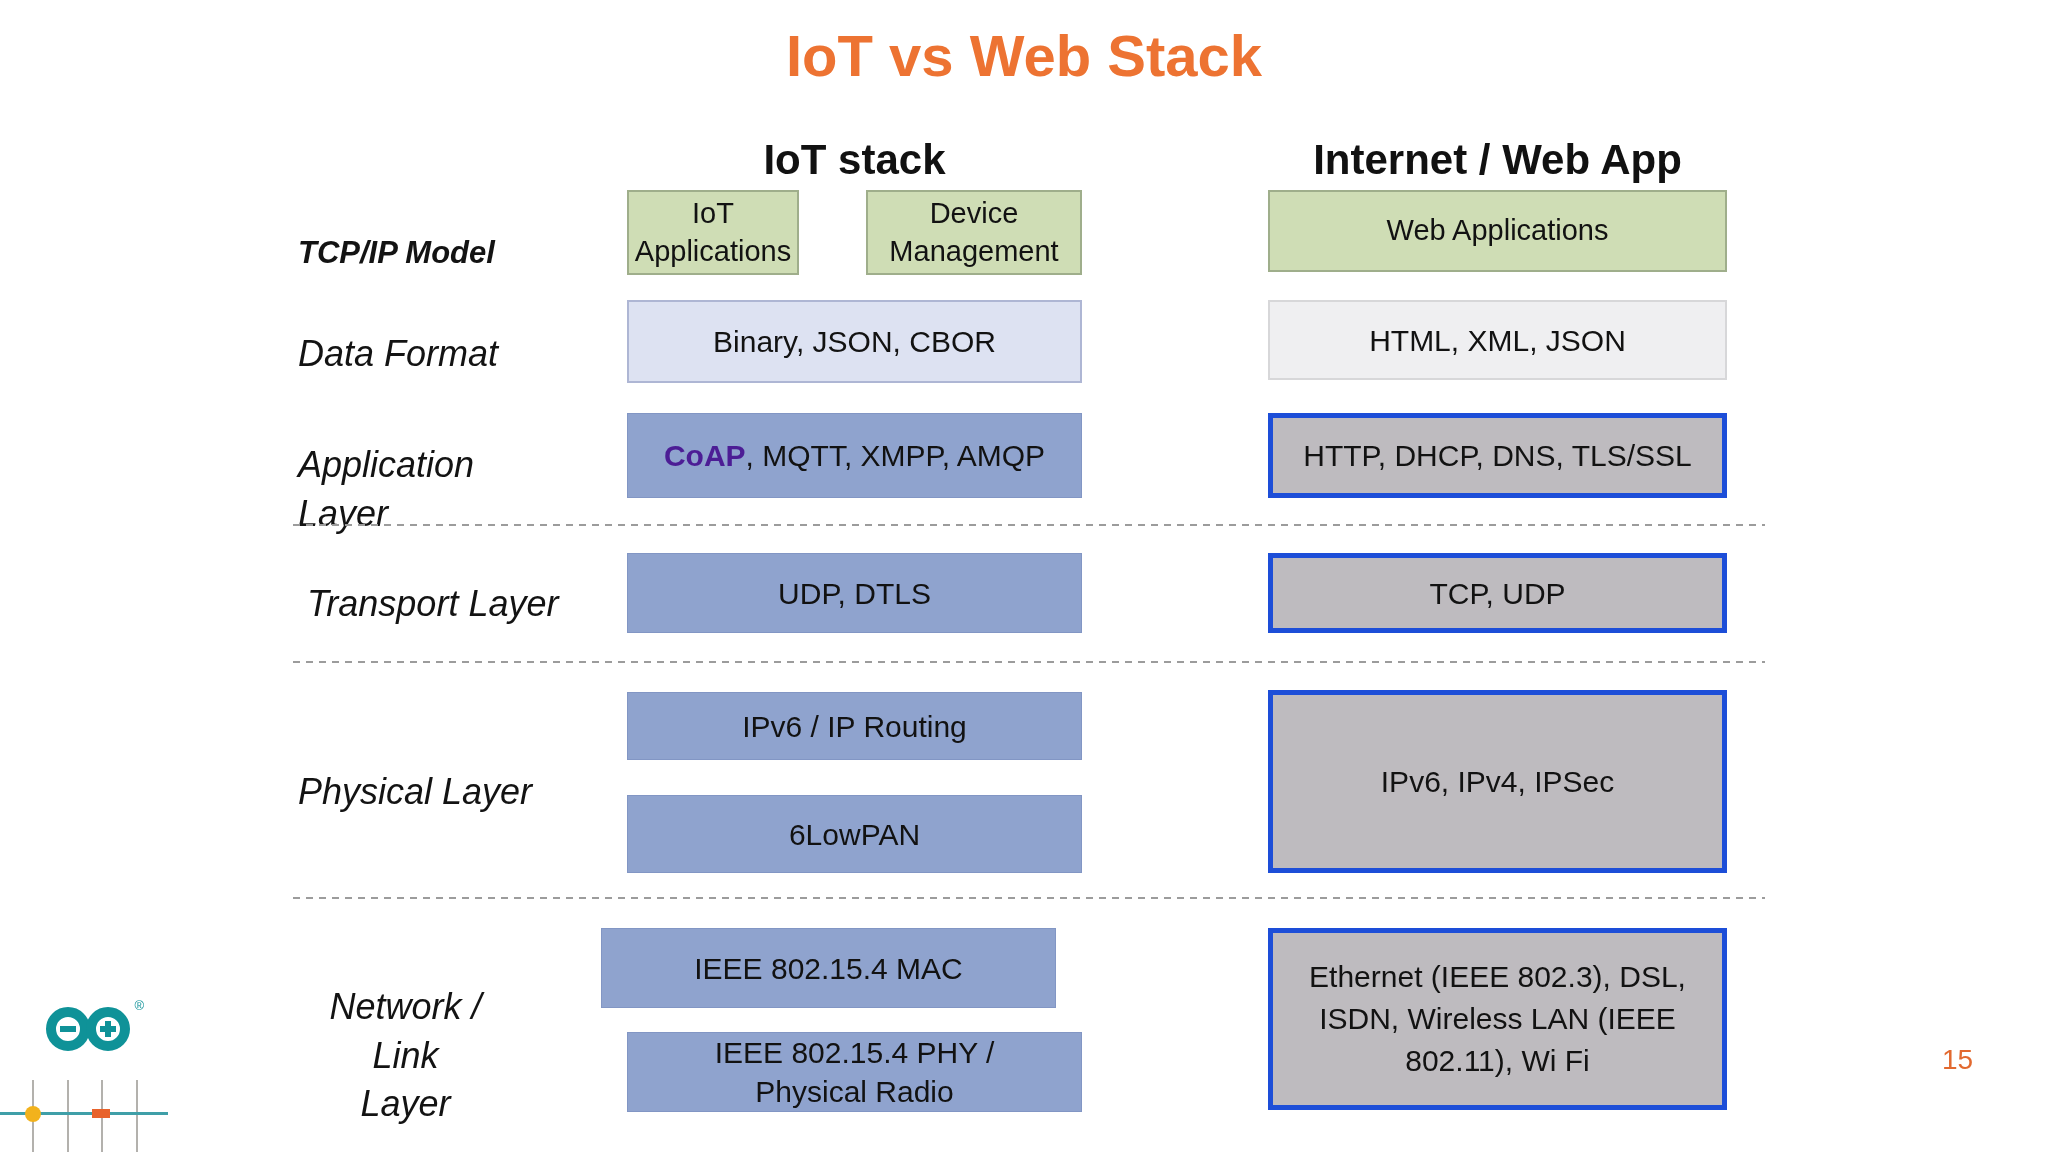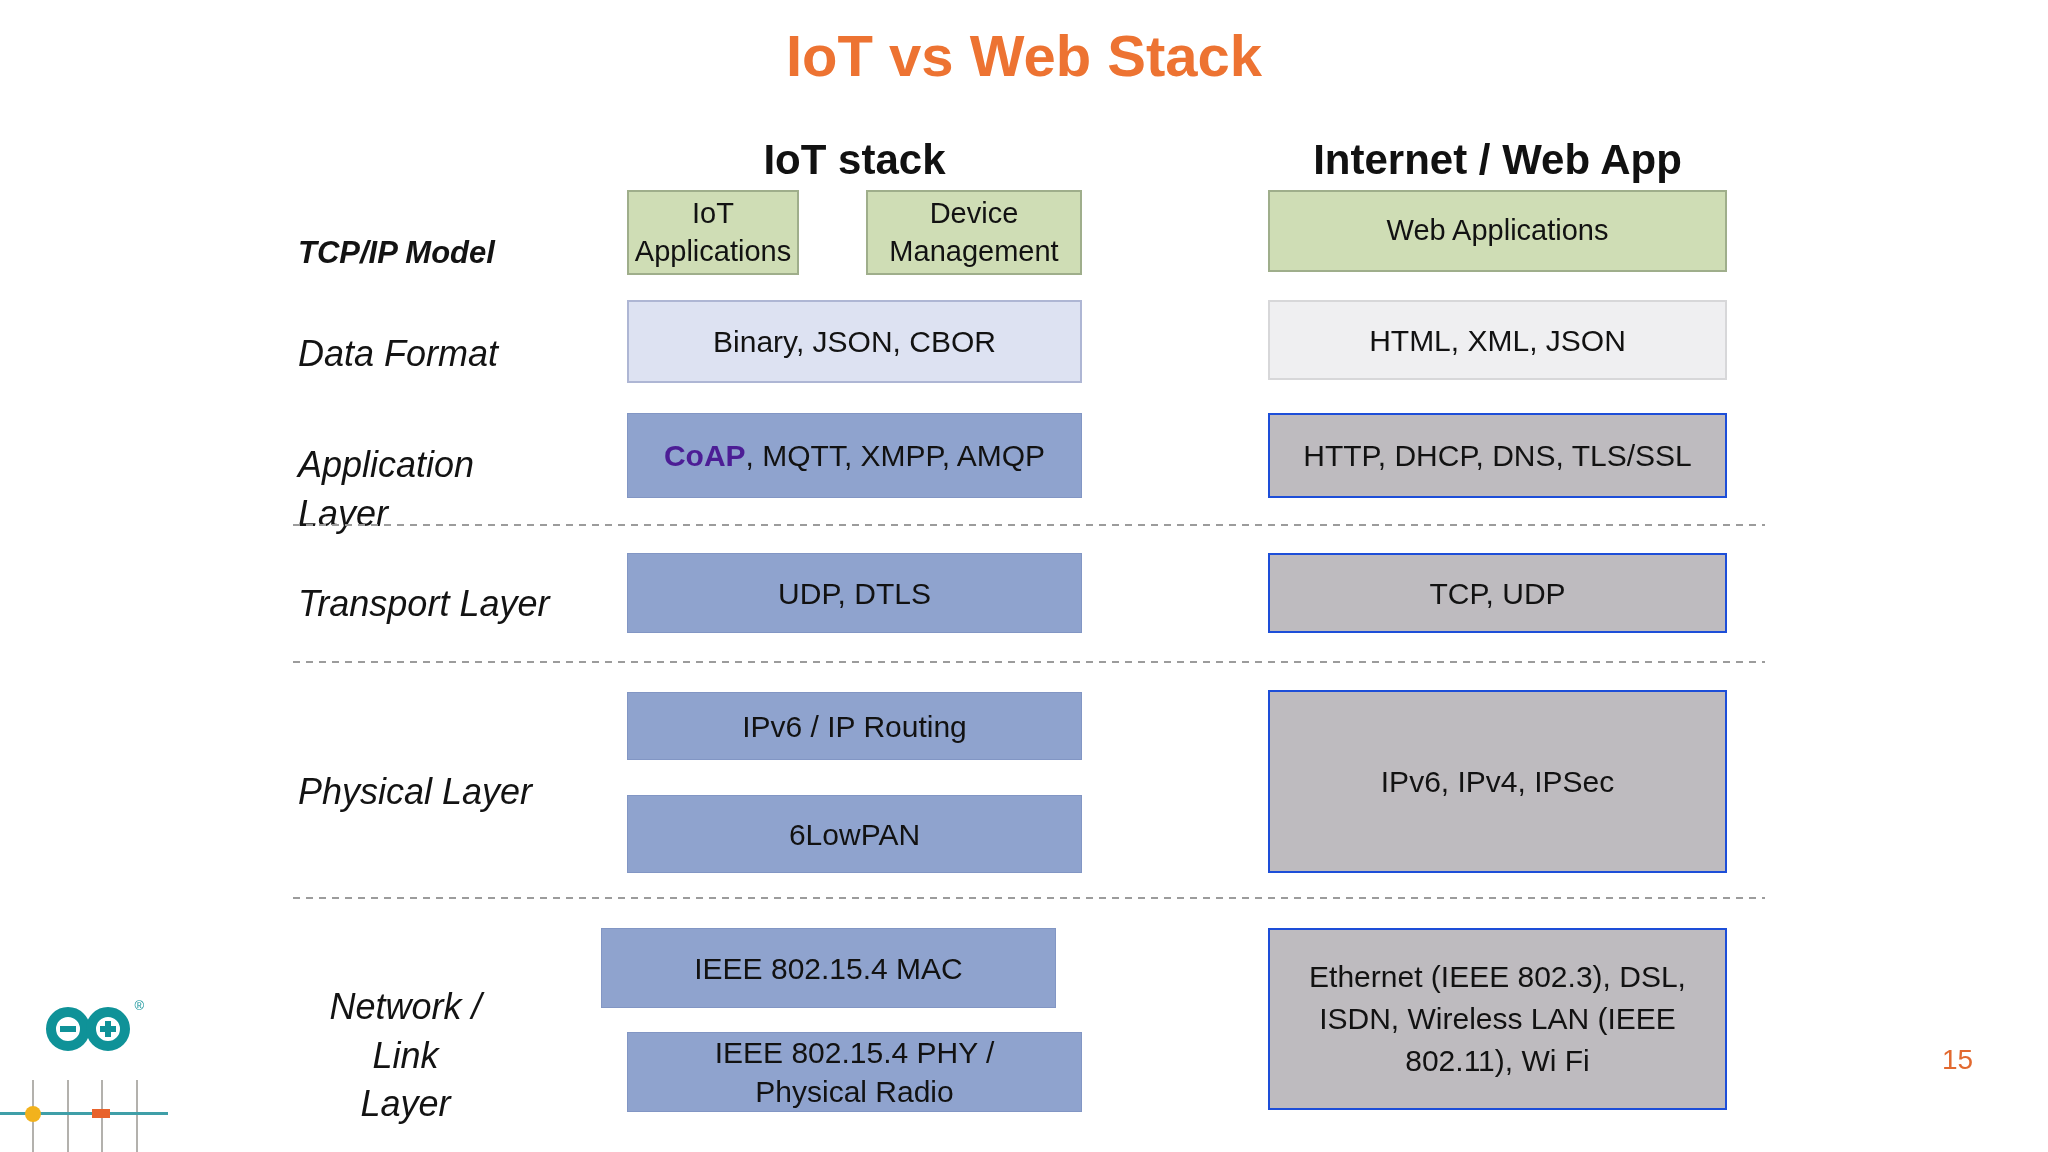--- a/index.html
+++ b/index.html
@@ -26,21 +26,21 @@
 
   .box{
     position:absolute;display:flex;align-items:center;justify-content:center;
     text-align:center;font-size:30px;color:#121212;box-sizing:border-box;
     line-height:1.3;padding:0 18px;
   }
   .box.green    {background:#CFDDB5;border:2px solid #9FAE8B;font-size:29px;}
   .box.lightblue{background:#DDE2F2;border:2px solid #AEB6D4;}
   .box.blue     {background:#8FA3CE;border:1px solid #8296C4;}
   .box.lightgray{background:#EFEFF1;border:2px solid #D7D7D9;}
-  .box.gray     {background:#BEBBBF;border:2px solid #1d4ed8;}
+  .box.gray     {background:#BEBBBF;border:5px solid #1d4ed8;}
   .coap{color:#4c1d95;font-weight:bold;}
 
   .divider{
     position:absolute;left:293px;width:1472px;height:2px;
     background:repeating-linear-gradient(90deg,#9c9c9c 0 7px,transparent 7px 13px);
   }
 
   .page-number{
     position:absolute;left:1942px;top:1044px;font-size:28px;color:#E2692F;
   }
@@ -69,21 +69,21 @@
 <div class="slide">
 
   <div class="title">IoT vs Web Stack</div>
 
   <div class="col-header iot">IoT stack</div>
   <div class="col-header web">Internet / Web App stack</div>
 
   <div class="row-label bold" style="top:232px;">TCP/IP Model</div>
   <div class="row-label" style="top:330px;">Data Format</div>
   <div class="row-label" style="top:441px;">Application Layer</div>
-  <div class="row-label" style="top:580px;">Transport Layer</div>
+  <div class="row-label" style="top:580px;margin-left:9px;">Transport Layer</div>
   <div class="row-label" style="top:768px;">Physical Layer</div>
   <div class="row-label center" style="top:983px;">
     <span>Network / Link</span><br>
     <span>Layer</span>
   </div>
 
   <div class="box green" style="left:627px;top:190px;width:172px;height:85px;">IoT Applications</div>
   <div class="box green" style="left:866px;top:190px;width:216px;height:85px;">Device Management</div>
   <div class="box lightblue" style="left:627px;top:300px;width:455px;height:83px;">Binary, JSON, CBOR</div>
   <div class="box blue" style="left:627px;top:413px;width:455px;height:85px;">

